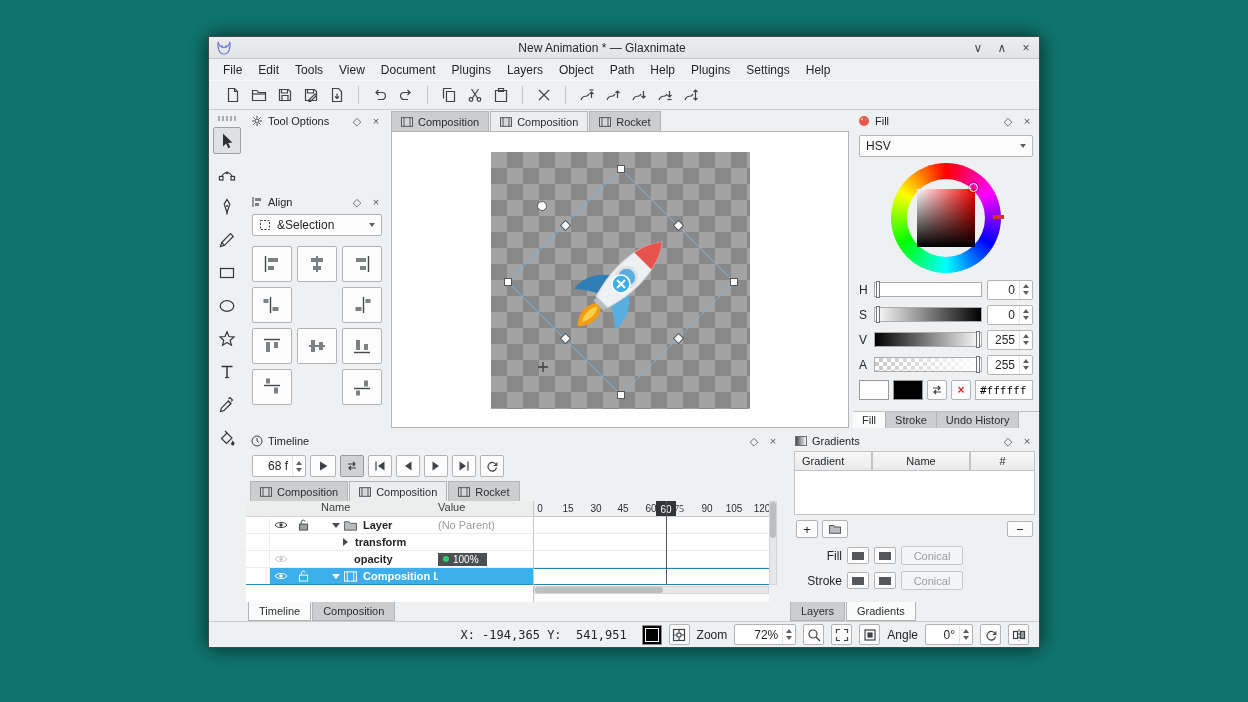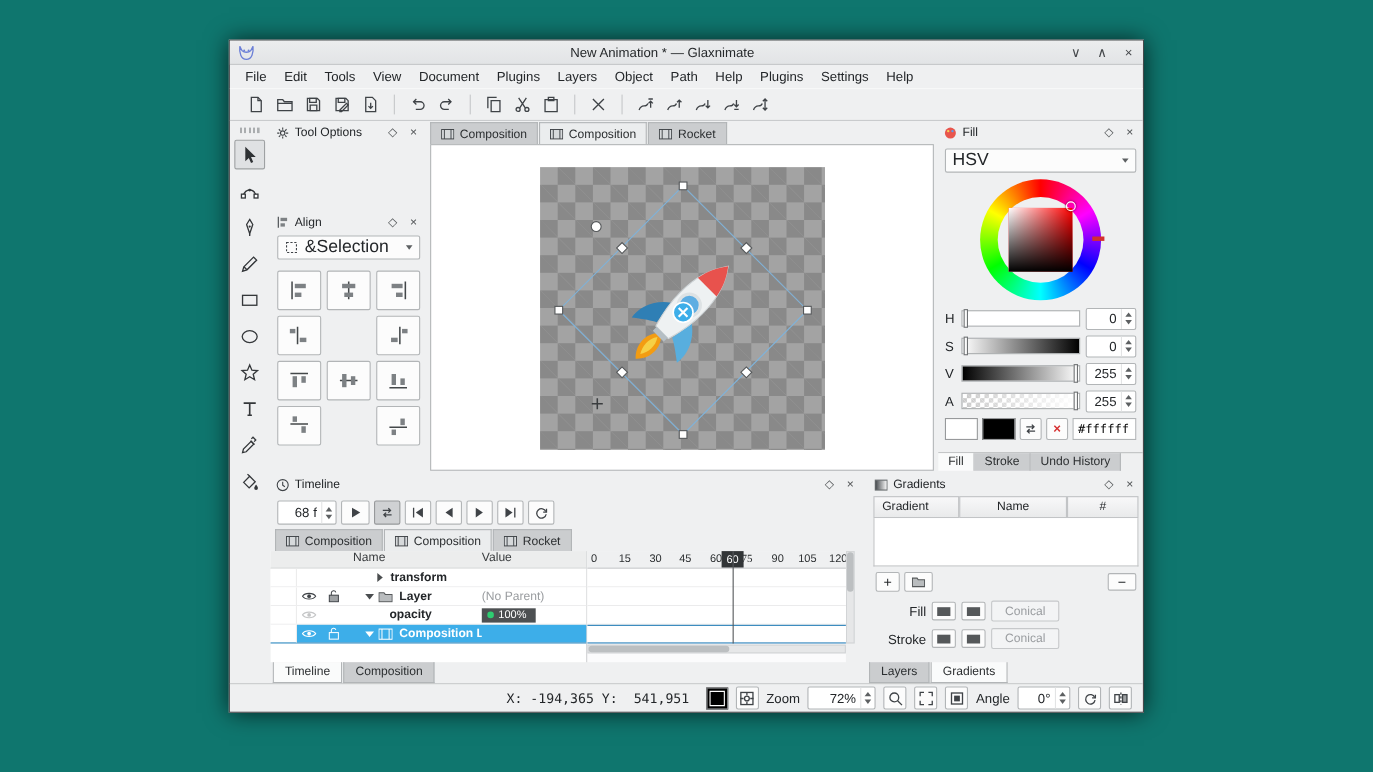--- a/index.html
+++ b/index.html
@@ -42,21 +42,21 @@
     padding:0 5px; font-size:11px; color:#232629; }
   .dock-title { flex:1; }
   .dock-btn { width:14px; text-align:center; color:#55585a; font-size:11px; line-height:1; }
 
   .btn { display:inline-flex; align-items:center; justify-content:center;
     background:#fcfcfc; border:1px solid #b2b5b7; border-radius:2px; }
   .btn.pressed { background:#cfd1d3; border-color:#97999b; }
   .btn svg { stroke:#3f4347; fill:none; stroke-width:1.2; }
 
   .combo { display:flex; align-items:center; gap:6px; background:#fcfcfc;
-    border:1px solid #b2b5b7; border-radius:2px; height:22px; padding:0 6px; font-size:16px; }
+    border:1px solid #b2b5b7; border-radius:2px; height:22px; padding:0 6px; font-size:12px; }
   .tri-dn { width:0; height:0; border-left:3.5px solid transparent; border-right:3.5px solid transparent; border-top:4.5px solid #5d6062; }
   .tri-up { width:0; height:0; border-left:3.5px solid transparent; border-right:3.5px solid transparent; border-bottom:4.5px solid #5d6062; }
   .spin { display:inline-flex; align-items:stretch; background:#fff; border:1px solid #b2b5b7; border-radius:2px; height:22px; }
   .spin-val { flex:1; display:flex; align-items:center; justify-content:flex-end; padding:0 4px; font-size:12px; }
   .spin-arr { width:13px; display:flex; flex-direction:column; align-items:center; justify-content:center; gap:3px; border-left:1px solid #e3e4e5; }
 
   
   .toolstrip { position:absolute; left:2px; top:6px; width:32px; display:flex; flex-direction:column; align-items:center; gap:6px; }
   .strip-handle { width:18px; height:5px; background:repeating-linear-gradient(to right,#aaadaf 0 2px,transparent 2px 4px); }
   .toolbtn { width:28px; height:27px; display:flex; align-items:center; justify-content:center; border-radius:2px; }
@@ -748,30 +748,20 @@
       </div>
       <div class="tl-body">
         <div class="tl-left">
           <div class="tl-colhdr">
             <span class="h0"></span>
             <span class="hname">Name</span>
             <span class="hval">Value</span>
           </div>
           <div class="tl-row">
             <span class="c0"></span>
-            <span class="ccell"></span>
-                <span class="ccell"></span>
-            <span class="csp"></span>
-                <span class="cind"></span>
-            <span class="chev-r"></span>
-            <span class="tl-name">transform</span>
-            <span class="tl-val"></span>
-          </div>
-          <div class="tl-row">
-            <span class="c0"></span>
             <span class="ccell">
                   <svg width="14" height="10" viewBox="0 0 14 10">
                     <path d="M1 5C3.2 1.6 10.8 1.6 13 5 10.8 8.4 3.2 8.4 1 5z" fill="none" stroke="currentColor"></path>
                     <circle cx="7" cy="5" r="1.7" fill="currentColor"></circle>
                   </svg>
                 </span>
             <span class="ccell">
                   <svg width="11" height="12" viewBox="0 0 12 13">
                     <rect x="1.5" y="5.5" width="9" height="6.5" fill="#9ea1a3" stroke="currentColor"></rect>
                     <path d="M3.5 5.5V3.2A2.3 2.3 0 0 1 8 2.8" fill="none" stroke="currentColor"></path>
@@ -779,20 +769,30 @@
                 </span>
             <span class="csp"></span>
             <span class="chev"></span>
             <span class="cicon">
                   <svg width="13" height="11" viewBox="0 0 14 11">
                     <path d="M.5 1.5h5l1.2 1.7h6.8v7.3H.5z" fill="#b9bcbe" stroke="#55585a"></path>
                   </svg>
                 </span>
             <span class="tl-name">Layer</span>
             <span class="tl-val">(No Parent)</span>
+          </div>
+          <div class="tl-row">
+            <span class="c0"></span>
+            <span class="ccell"></span>
+                <span class="ccell"></span>
+            <span class="csp"></span>
+                <span class="cind"></span>
+            <span class="chev-r"></span>
+            <span class="tl-name">transform</span>
+            <span class="tl-val"></span>
           </div>
           <div class="tl-row">
             <span class="c0"></span>
             <span class="ccell faint">
                   <svg width="14" height="10" viewBox="0 0 14 10">
                     <path d="M1 5C3.2 1.6 10.8 1.6 13 5 10.8 8.4 3.2 8.4 1 5z" fill="none" stroke="currentColor"></path>
                     <circle cx="7" cy="5" r="1.7" fill="currentColor"></circle>
                   </svg>
                 </span>
             <span class="ccell"></span>

